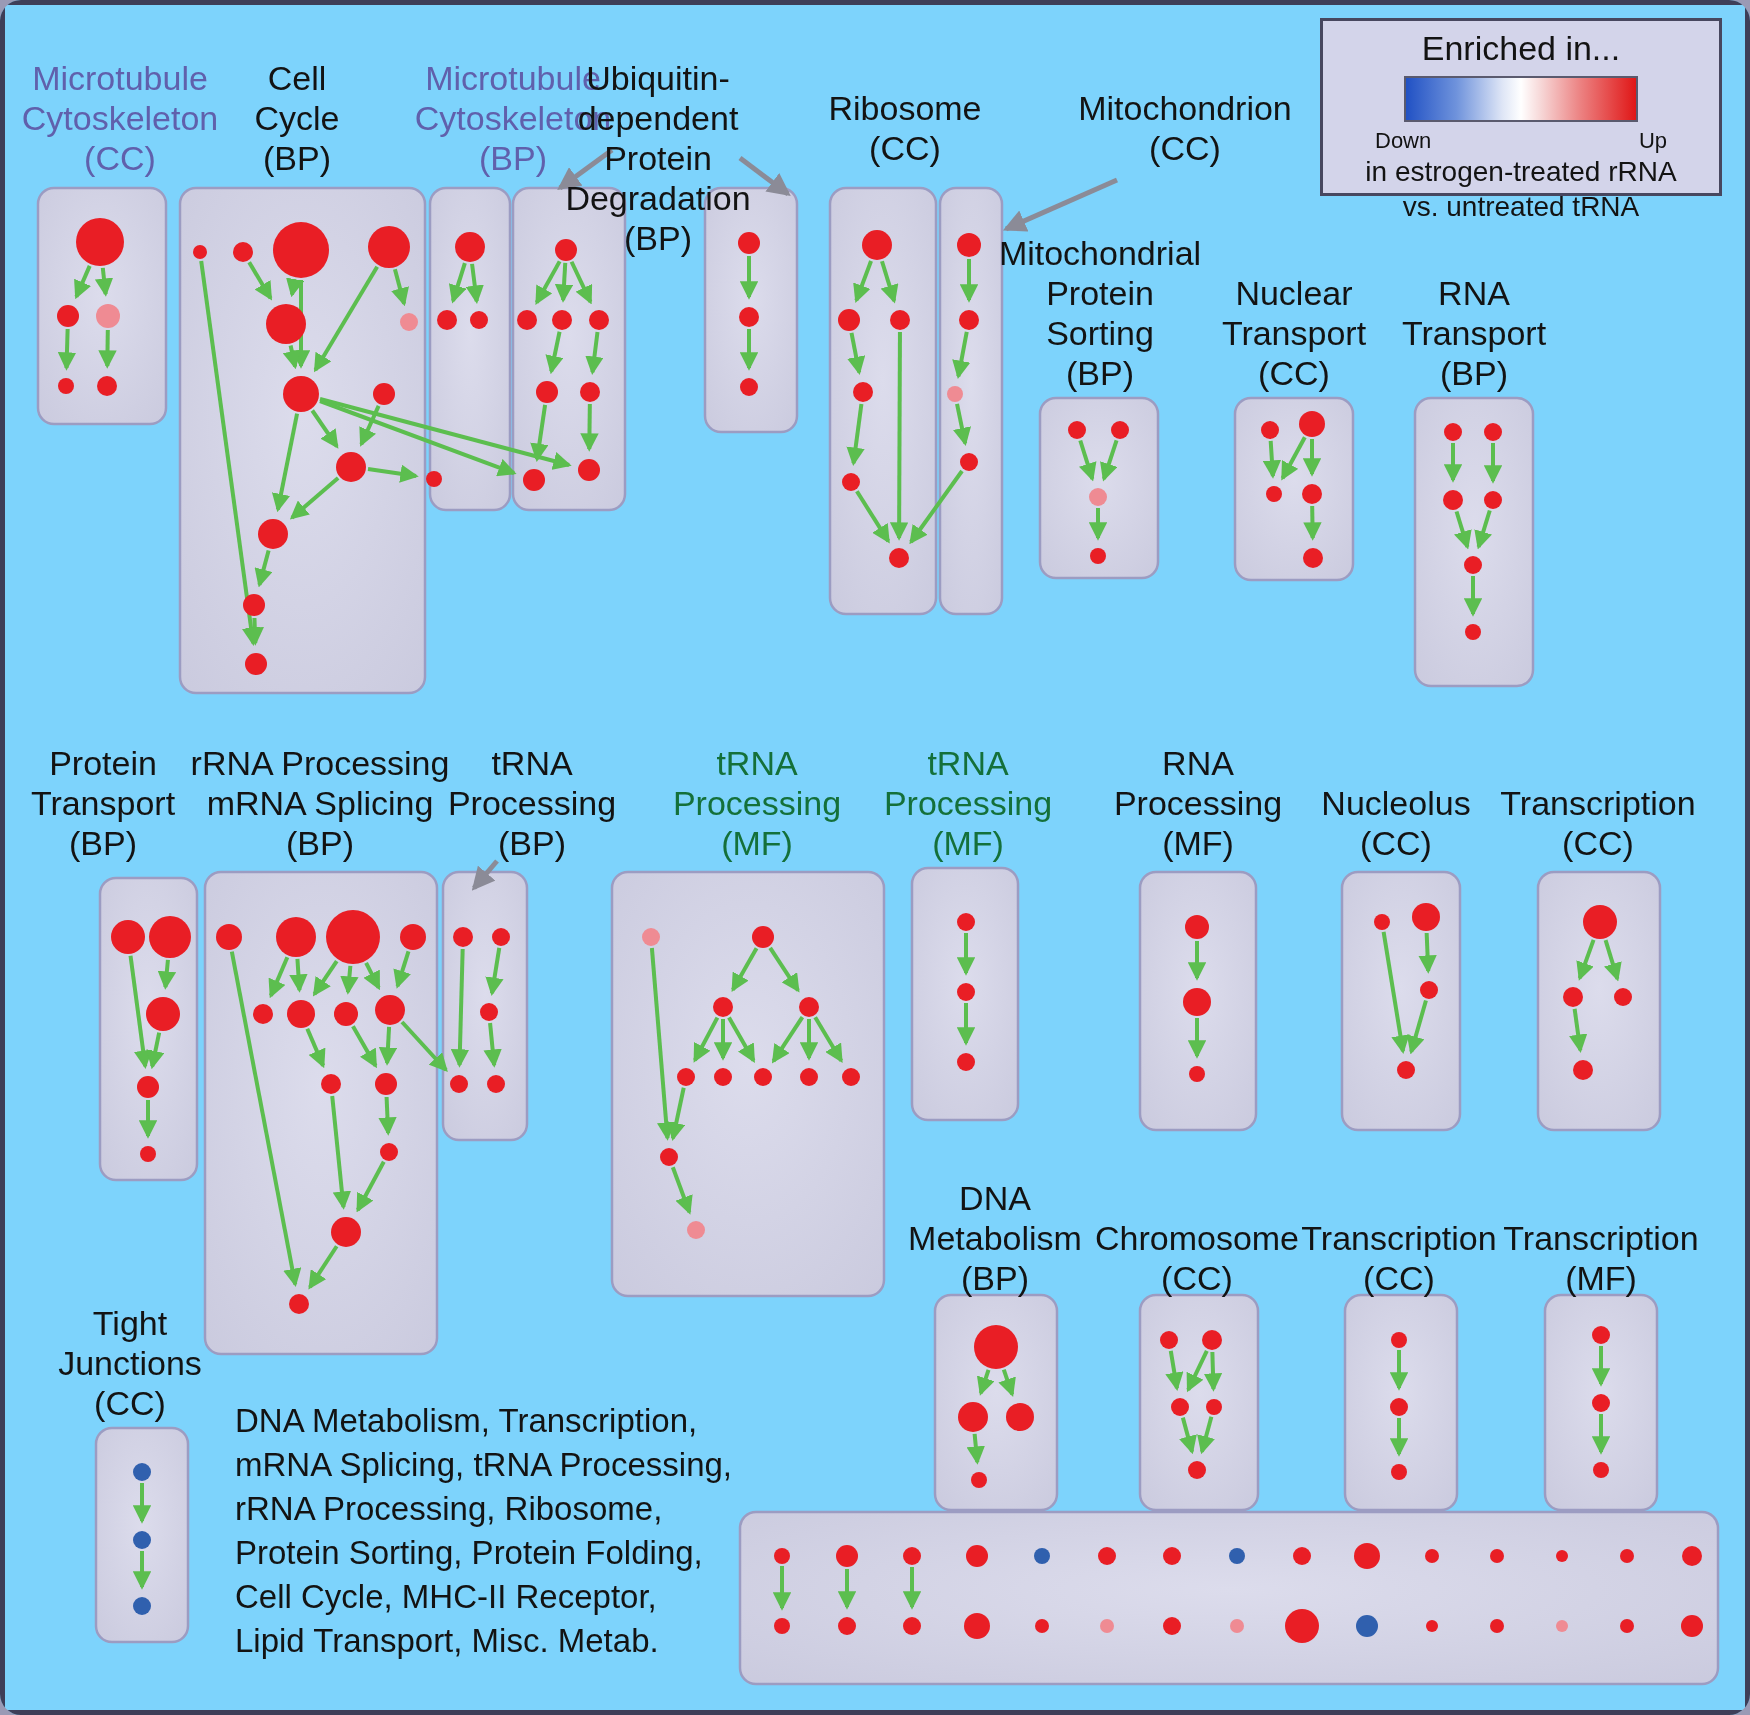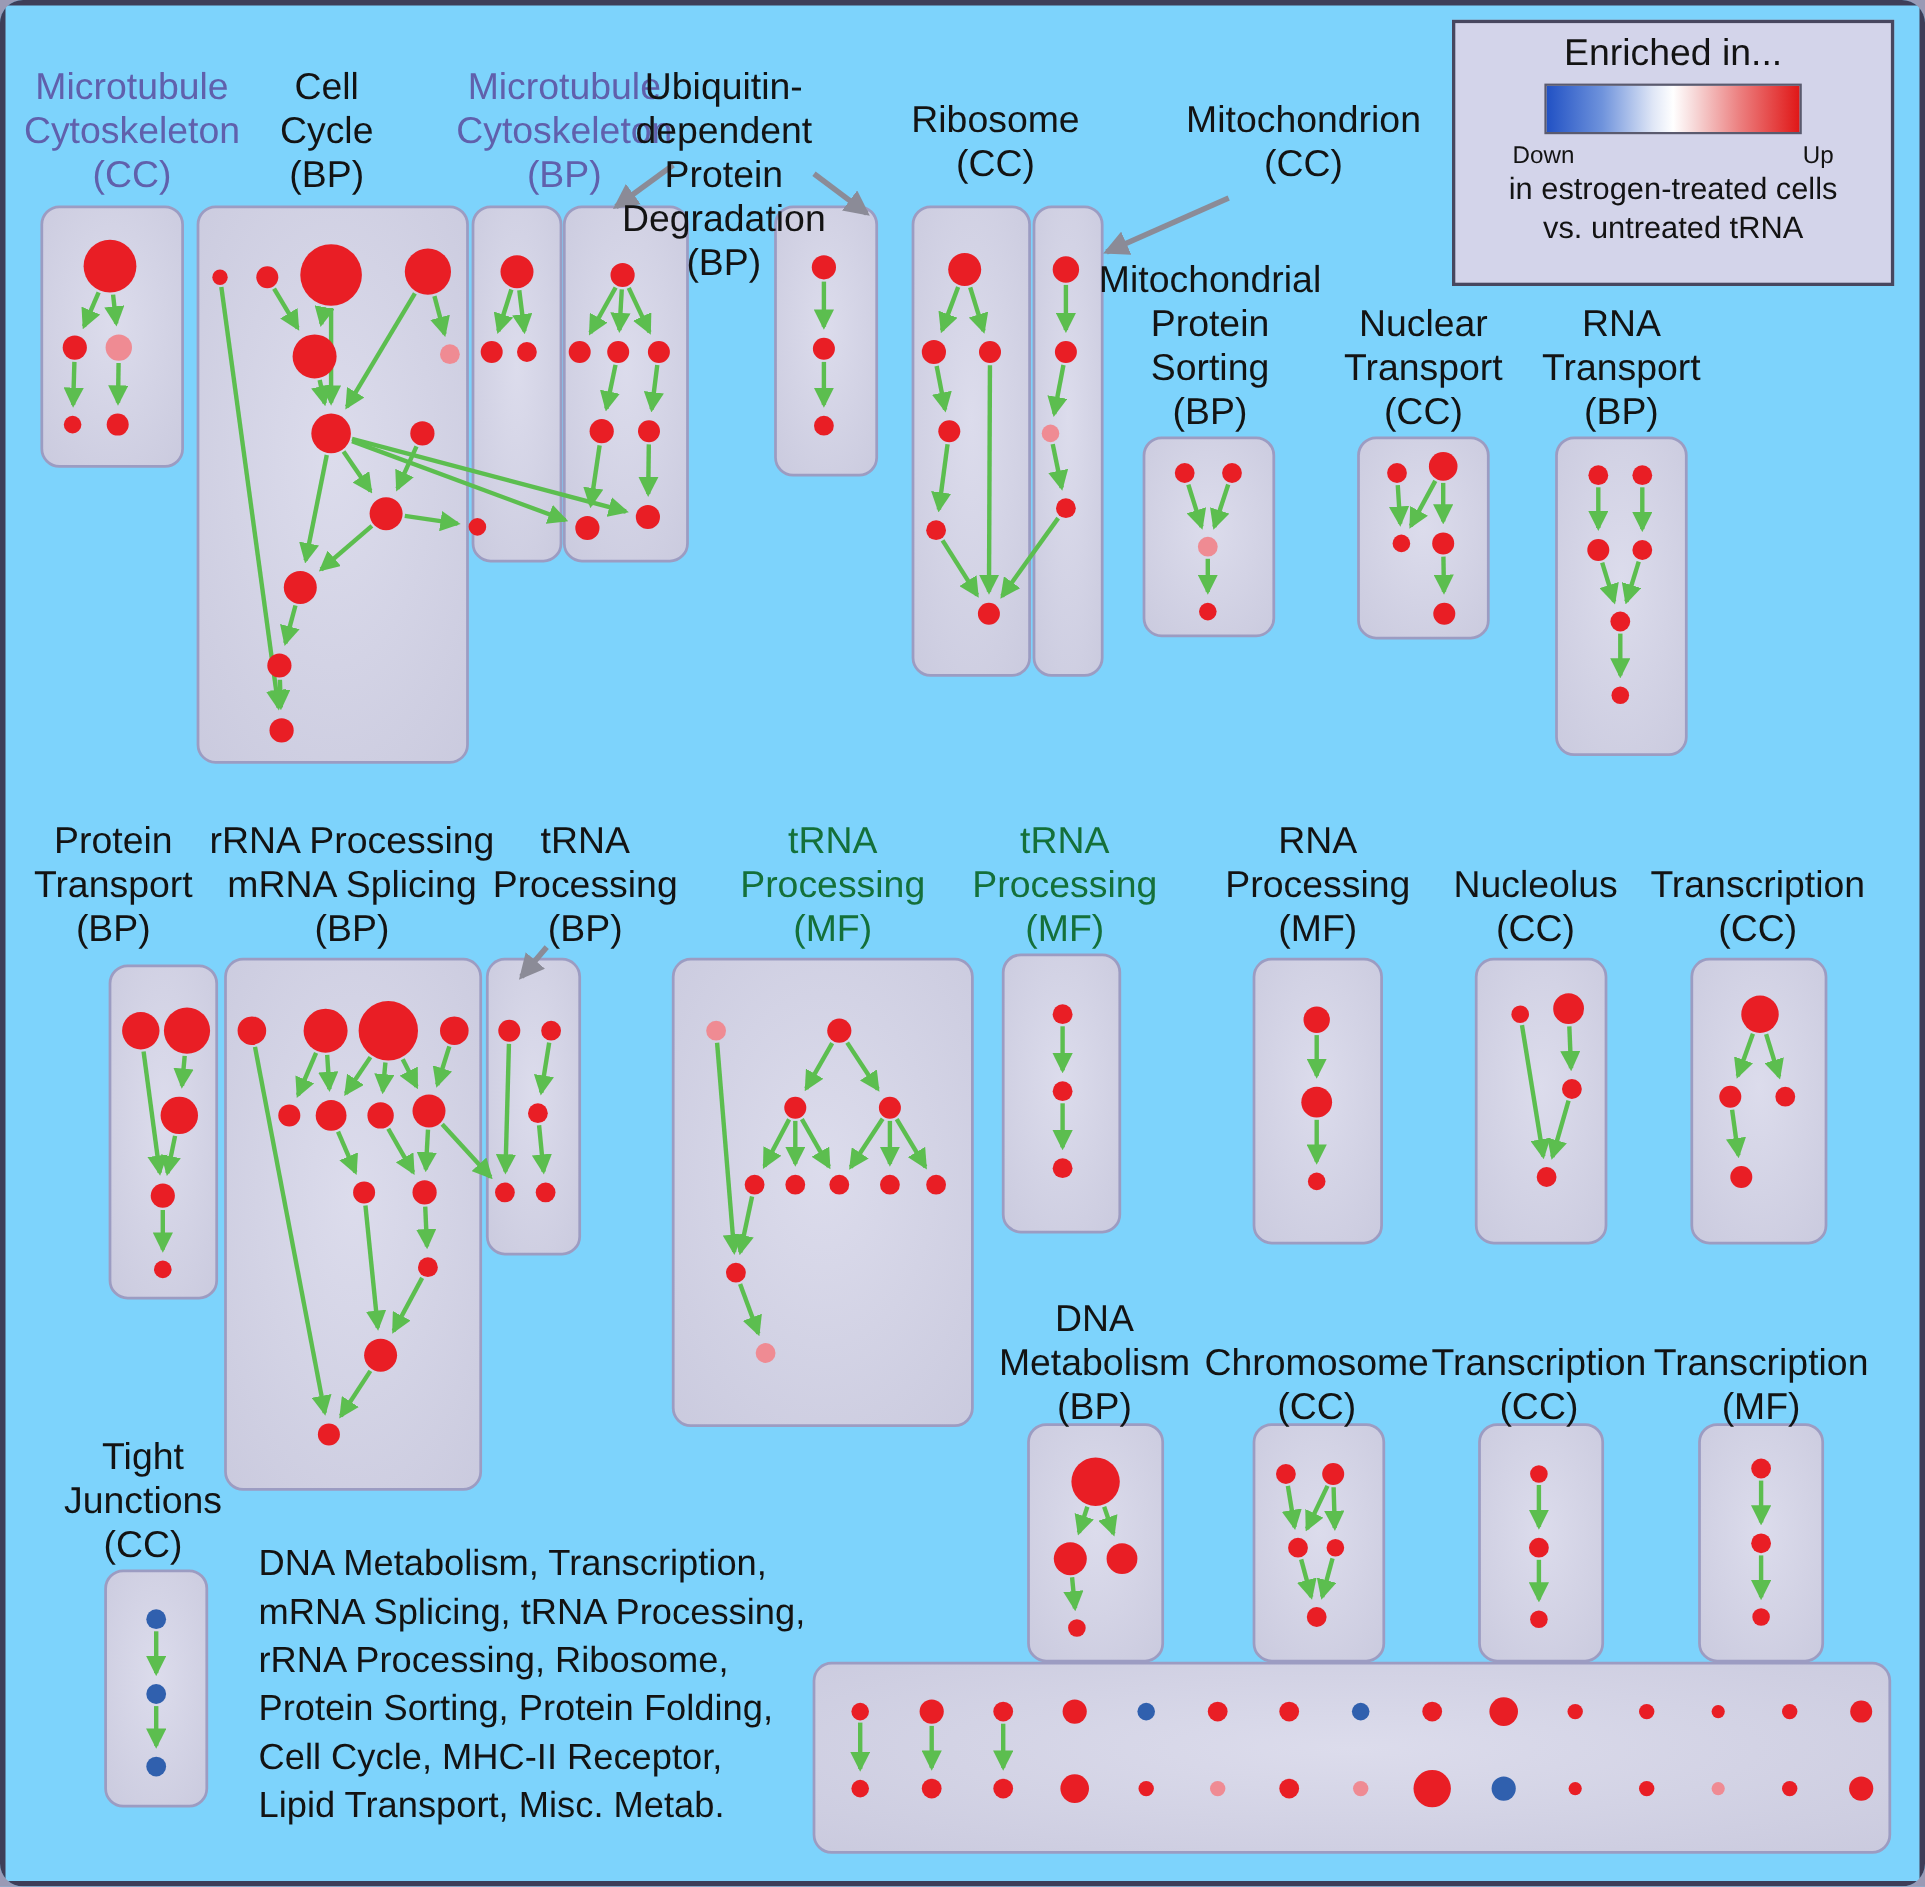--- a/index.html
+++ b/index.html
@@ -1,20 +1,20 @@
 <!DOCTYPE html>
 <html><head>
 <meta charset="utf-8">
 <style>
   html,body{margin:0;padding:0;background:#9a9ab5;}
   #canvas{position:relative;width:1750px;height:1715px;background:#7dd3fc;overflow:hidden;
           font-family:"Liberation Sans", sans-serif;border-radius:21px;}
   svg{position:absolute;left:0;top:0;}
   svg text{font-family:"Liberation Sans", sans-serif;}
-  .legend{position:absolute;left:1320px;top:18px;width:402px;height:242px;box-sizing:border-box;
+  .legend{position:absolute;left:1320px;top:18px;width:402px;height:178px;box-sizing:border-box;
           background:#d3d4ea;border:3px solid #47475f;color:#131313;}
   .legend-title{text-align:center;font-size:34px;margin-top:8px;}
   .legend-bar{width:230px;height:42px;margin:8px auto 0;border:2px solid #5a5a6e;
      background:linear-gradient(90deg,#2151c4 0%,#6f93dc 22%,#dfe6f6 42%,#ffffff 50%,#f7dada 58%,#ec8181 76%,#e01717 100%);}
   .legend-row{display:flex;justify-content:space-between;padding:6px 52px 0;font-size:22px;}
   .legend-sub{text-align:center;font-size:28px;line-height:35px;}
 </style>
 </head>
 <body>
 
@@ -410,16 +410,16 @@
       <text x="235" y="1432" text-anchor="start" font-size="33" fill="#131313"><tspan x="235" dy="0">DNA Metabolism, Transcription,</tspan><tspan x="235" dy="44">mRNA Splicing, tRNA Processing,</tspan><tspan x="235" dy="44">rRNA Processing, Ribosome,</tspan><tspan x="235" dy="44">Protein Sorting, Protein Folding,</tspan><tspan x="235" dy="44">Cell Cycle, MHC-II Receptor,</tspan><tspan x="235" dy="44">Lipid Transport, Misc. Metab.</tspan></text>
     </svg>
 
   <div class="legend">
     <div class="legend-title">Enriched in...</div>
     <div class="legend-bar"></div>
     <div class="legend-row">
       <span>Down</span>
       <span>Up</span>
     </div>
-    <div class="legend-sub">in estrogen-treated cells</div>
+    <div class="legend-sub">in estrogen-treated rRNA</div>
     <div class="legend-sub">vs. untreated tRNA</div>
   </div>
 </div>
 
 </body></html>

